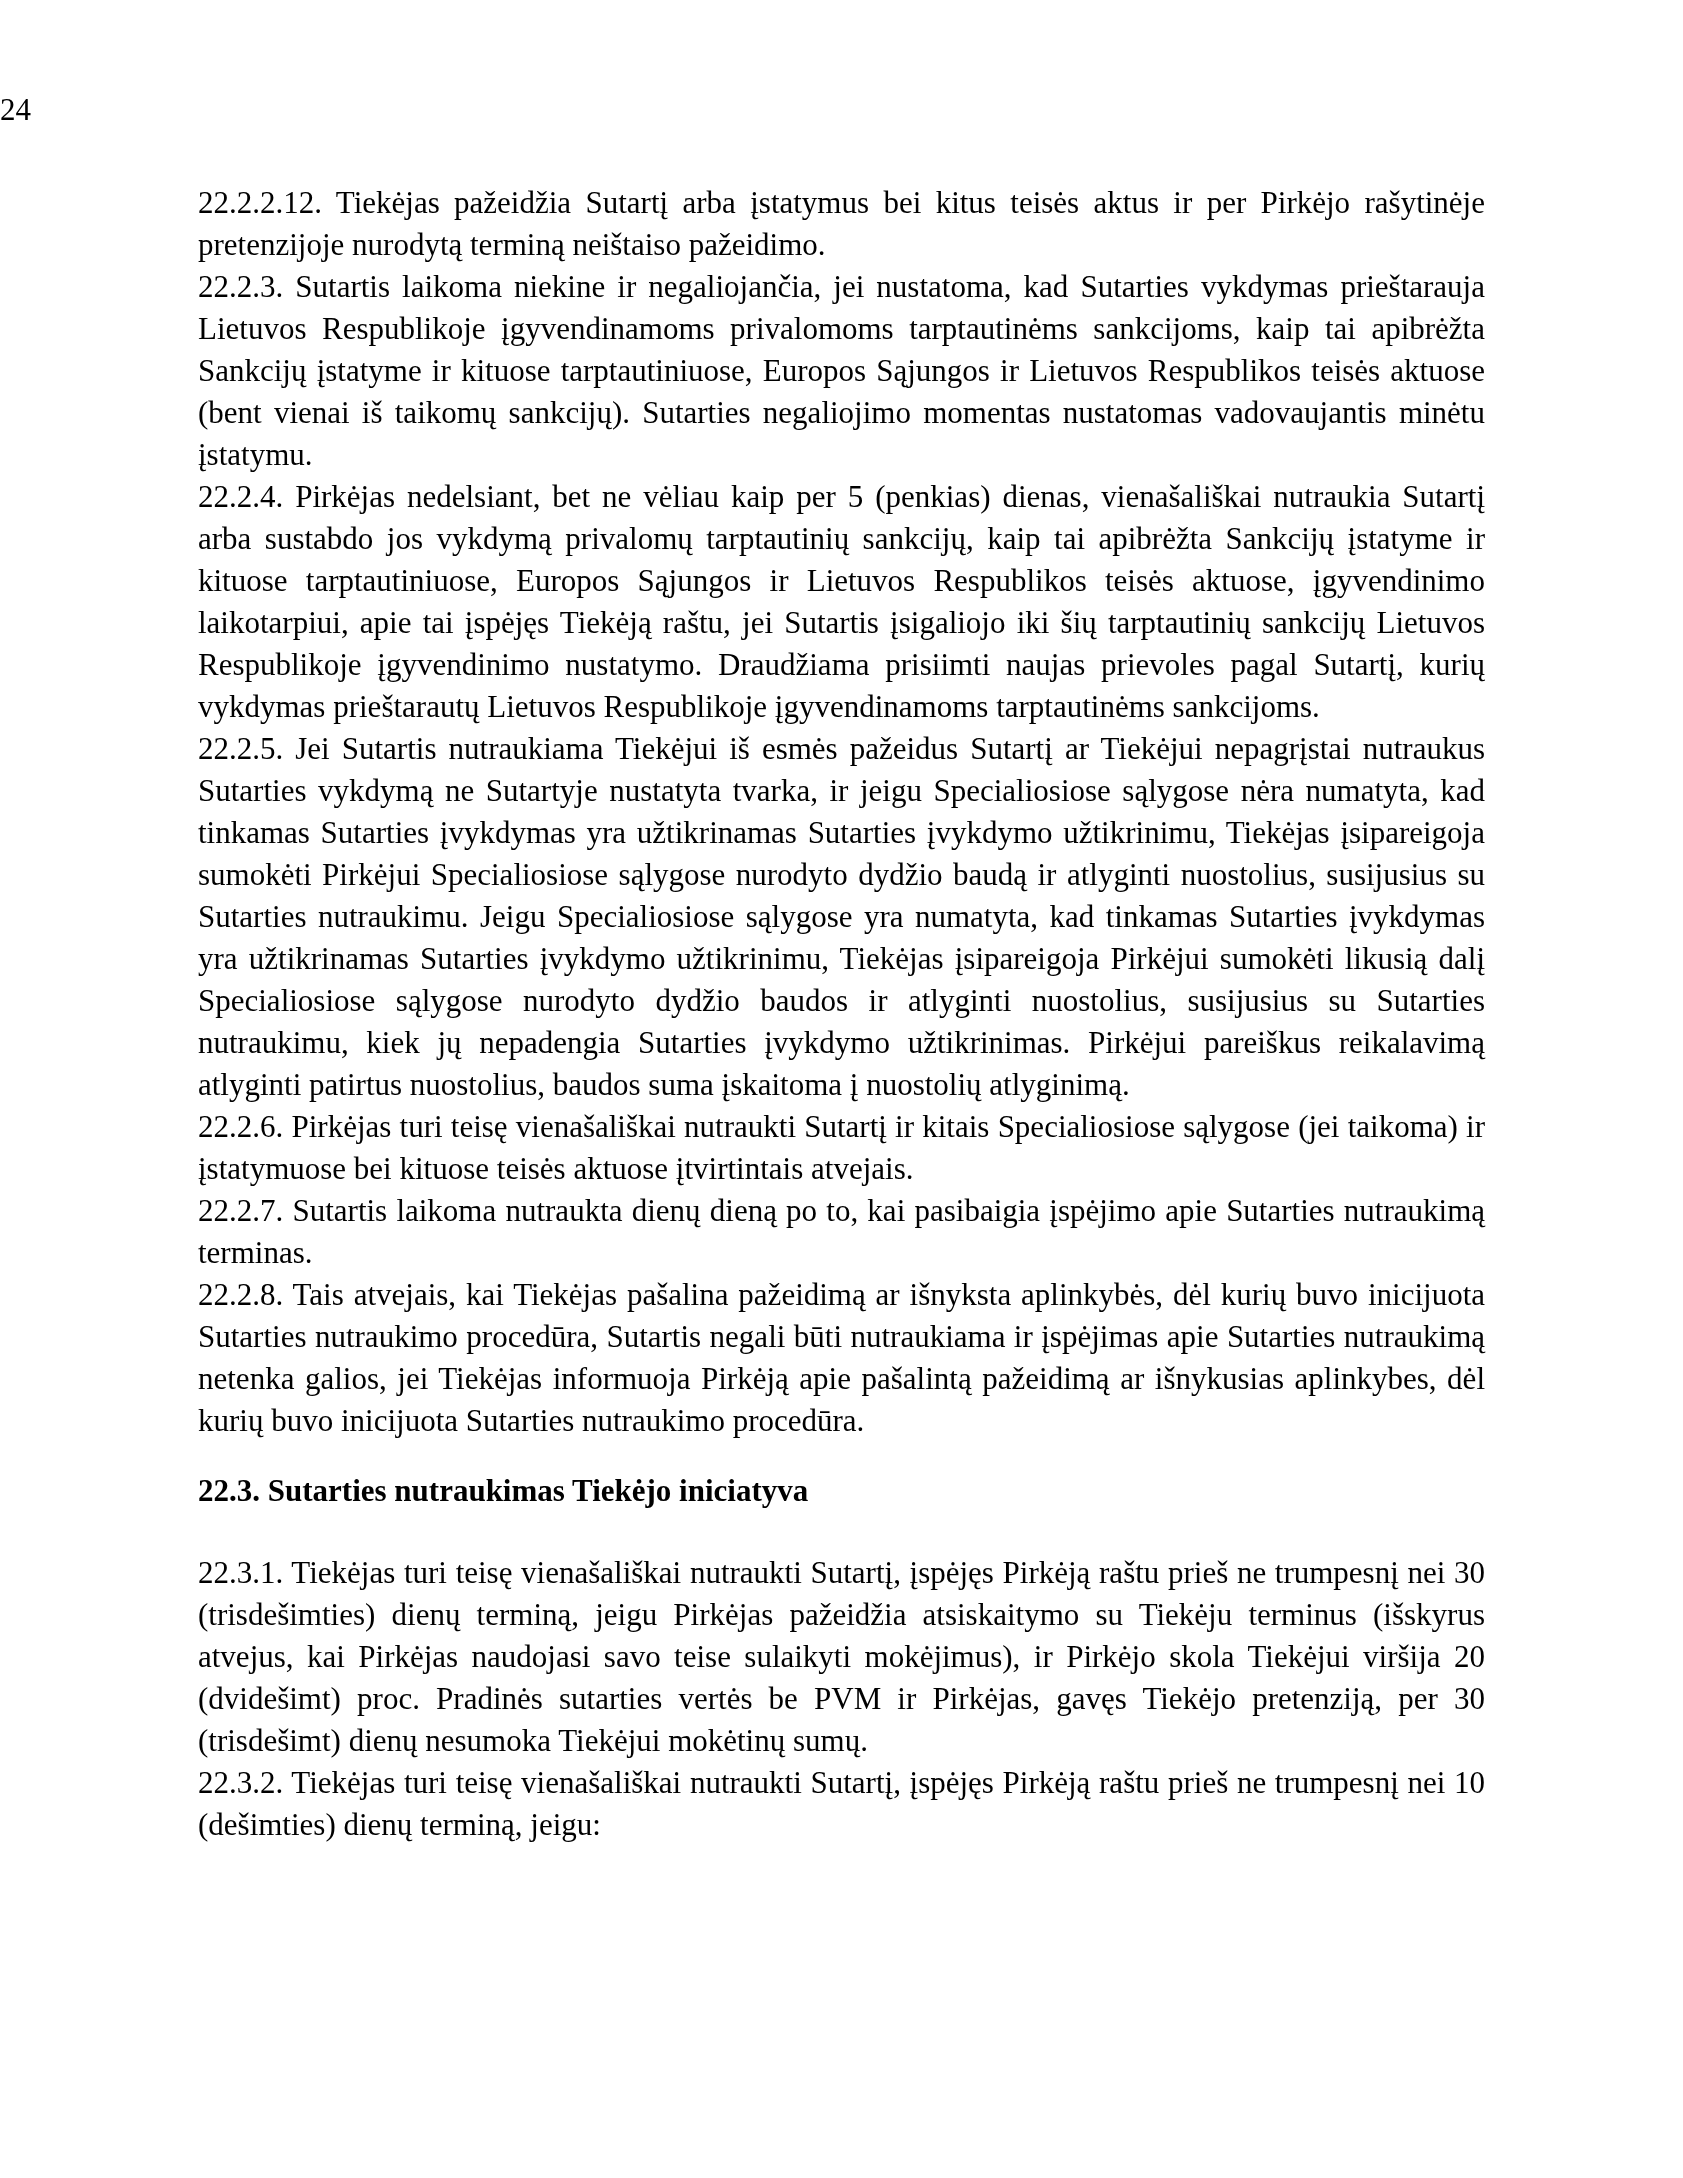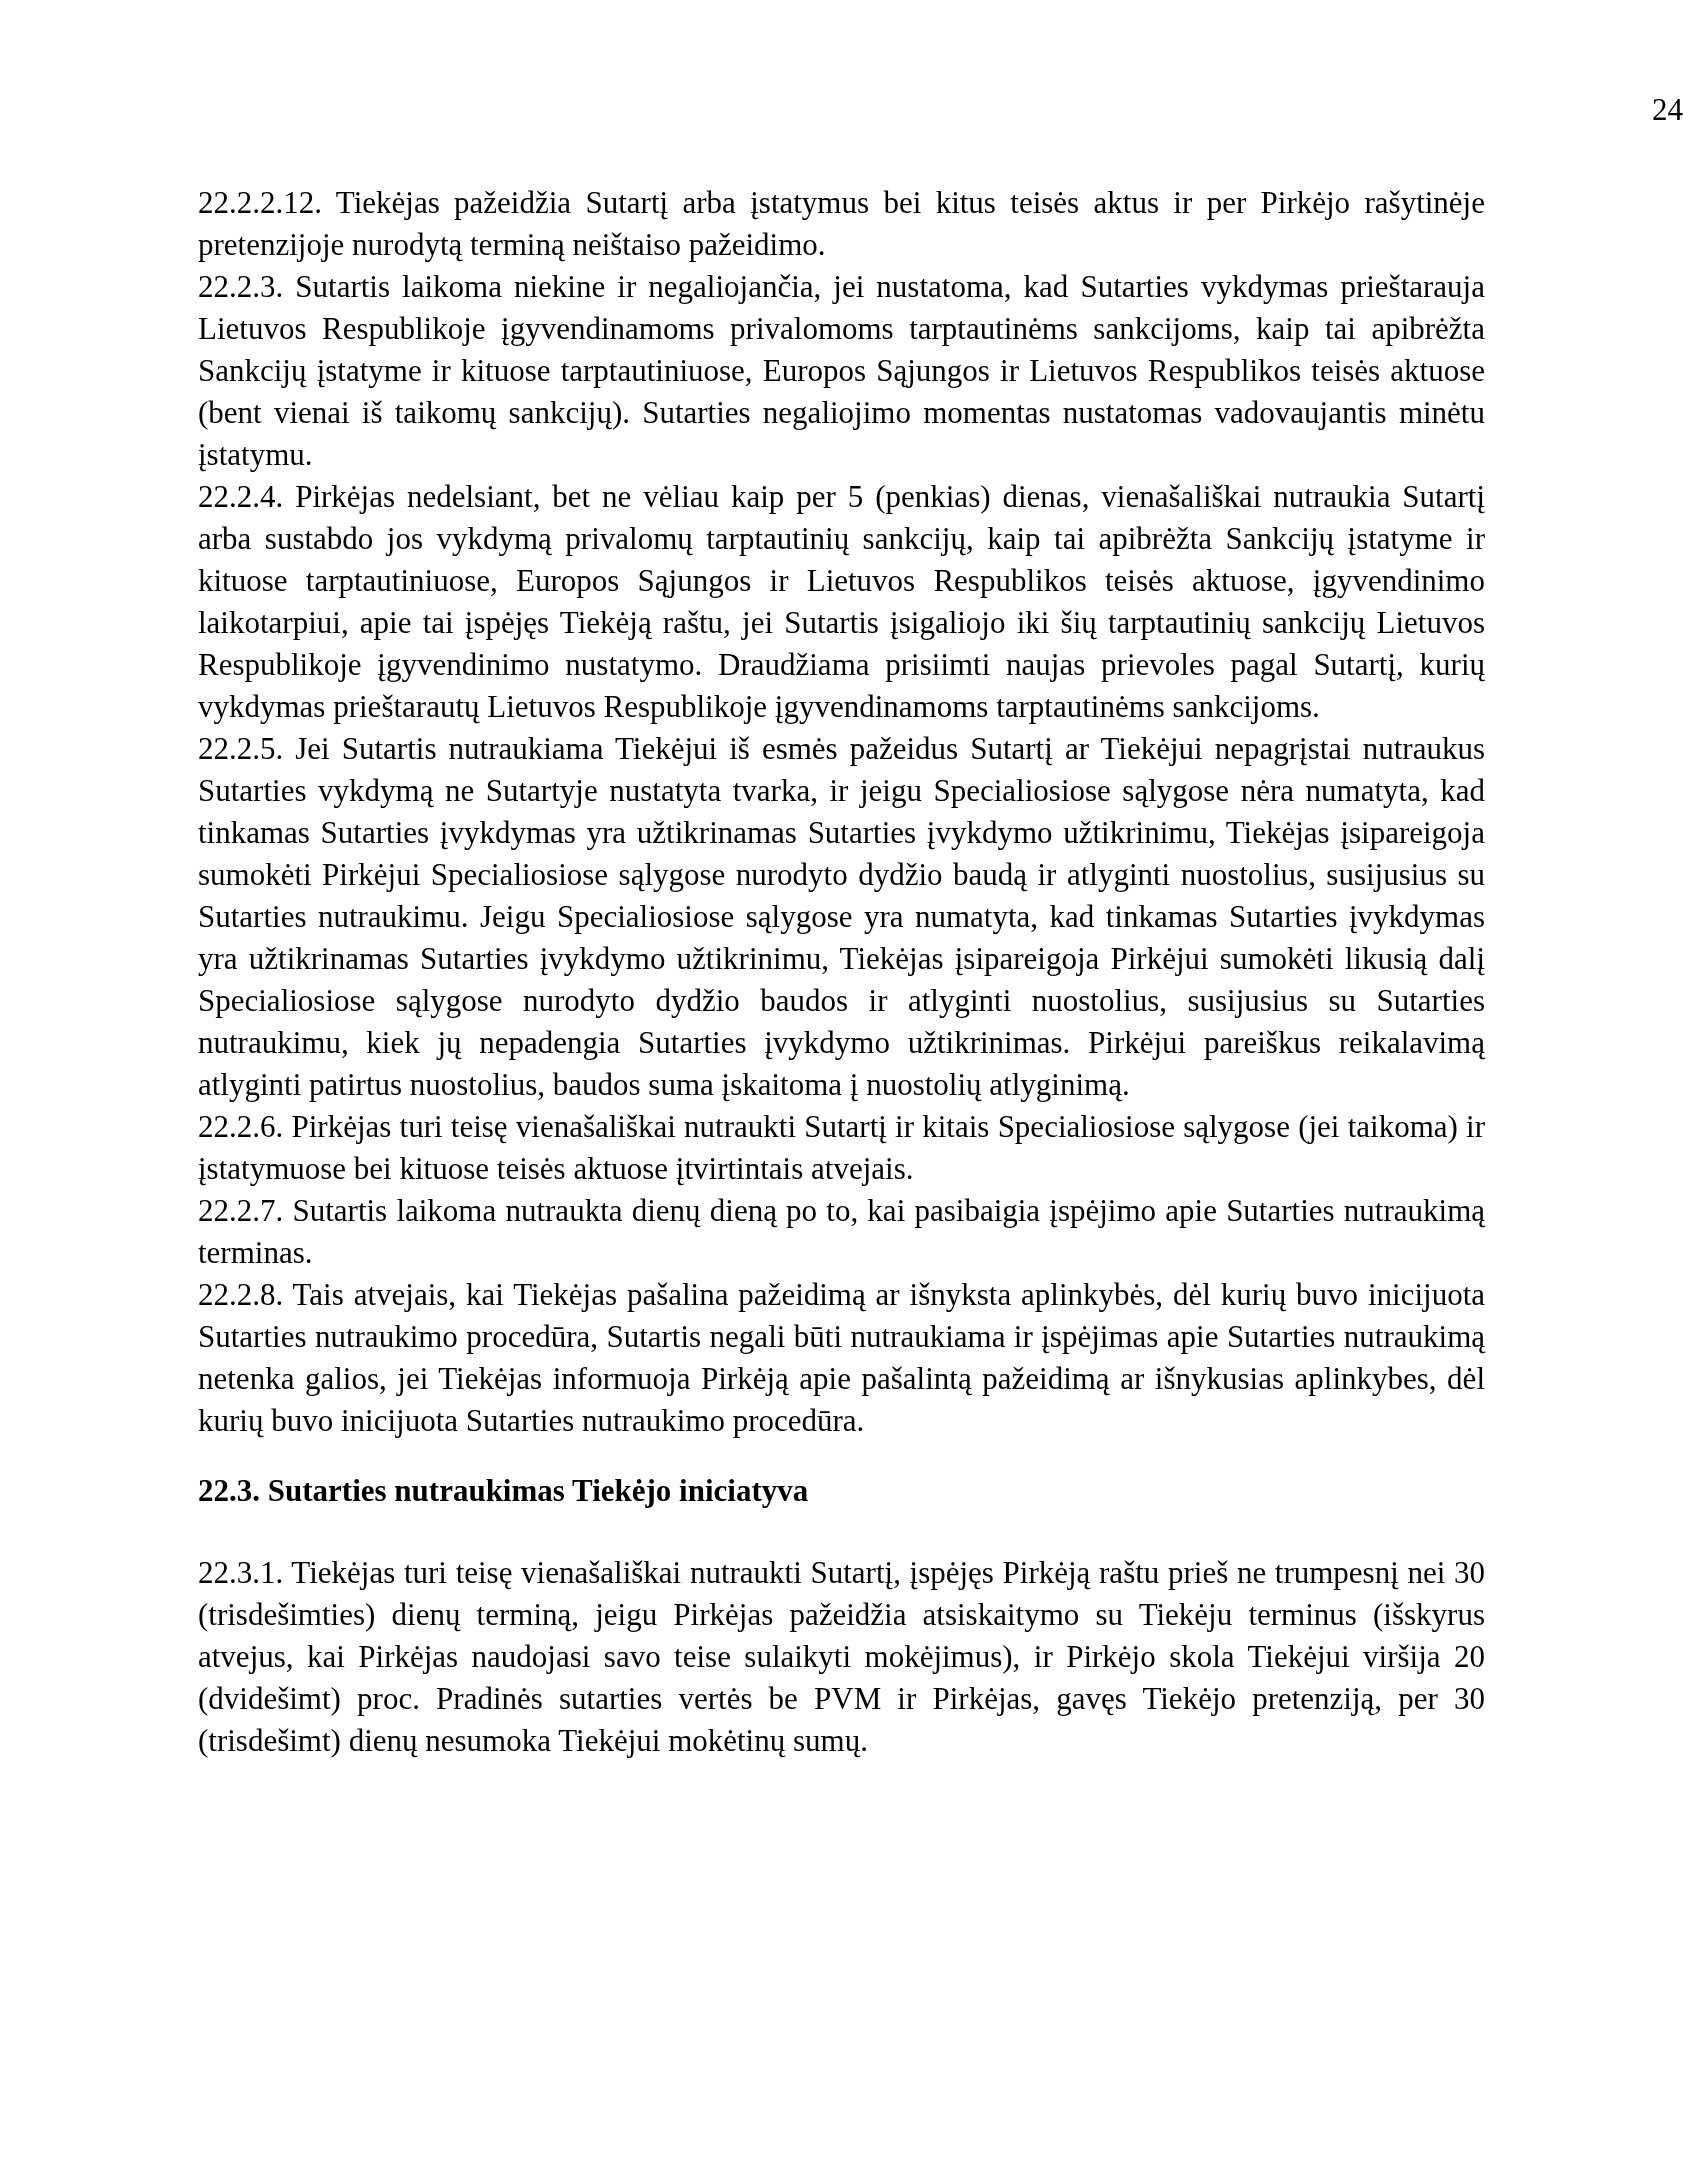--- a/index.html
+++ b/index.html
@@ -14,21 +14,21 @@
     background: #ffffff;
     color: #000000;
     font-family: "Liberation Serif", "DejaVu Serif", serif;
     overflow: hidden;
   }
   .page-number {
     position: absolute;
     top: 89px;
     left: 0;
     right: 0;
-    text-align: right;
+    text-align: left;
     font-size: 31px;
     line-height: 42px;
   }
   .content {
     position: absolute;
     top: 182px;
     left: 198px;
     width: 1287px;
     font-size: 31px;
     line-height: 42px;
@@ -67,16 +67,17 @@
     <p>22.2.6. Pirkėjas turi teisę vienašališkai nutraukti Sutartį ir kitais Specialiosiose sąlygose (jei taikoma) ir įstatymuose bei kituose teisės aktuose įtvirtintais atvejais.</p>
 
     <p>22.2.7. Sutartis laikoma nutraukta dienų dieną po to, kai pasibaigia įspėjimo apie Sutarties nutraukimą terminas.</p>
 
     <p>22.2.8. Tais atvejais, kai Tiekėjas pašalina pažeidimą ar išnyksta aplinkybės, dėl kurių buvo inicijuota Sutarties nutraukimo procedūra, Sutartis negali būti nutraukiama ir įspėjimas apie Sutarties nutraukimą netenka galios, jei Tiekėjas informuoja Pirkėją apie pašalintą pažeidimą ar išnykusias aplinkybes, dėl kurių buvo inicijuota Sutarties nutraukimo procedūra.</p>
 
     <h2 class="section-heading">22.3. Sutarties nutraukimas Tiekėjo iniciatyva</h2>
 
     <p>22.3.1. Tiekėjas turi teisę vienašališkai nutraukti Sutartį, įspėjęs Pirkėją raštu prieš ne trumpesnį nei 30 (trisdešimties) dienų terminą, jeigu Pirkėjas pažeidžia atsiskaitymo su Tiekėju terminus (išskyrus atvejus, kai Pirkėjas naudojasi savo teise sulaikyti mokėjimus), ir Pirkėjo skola Tiekėjui viršija 20 (dvidešimt) proc. Pradinės sutarties vertės be PVM ir Pirkėjas, gavęs Tiekėjo pretenziją, per 30 (trisdešimt) dienų nesumoka Tiekėjui mokėtinų sumų.</p>
 
+    <p>22.3.2. Tiekėjas turi teisę vienašališkai nutraukti Sutartį, įspėjęs Pirkėją raštu prieš ne trumpesnį nei 10 (dešimties) dienų terminą, jeigu:</p>
 
   </div>
 </div>
 
 
 </body></html>

